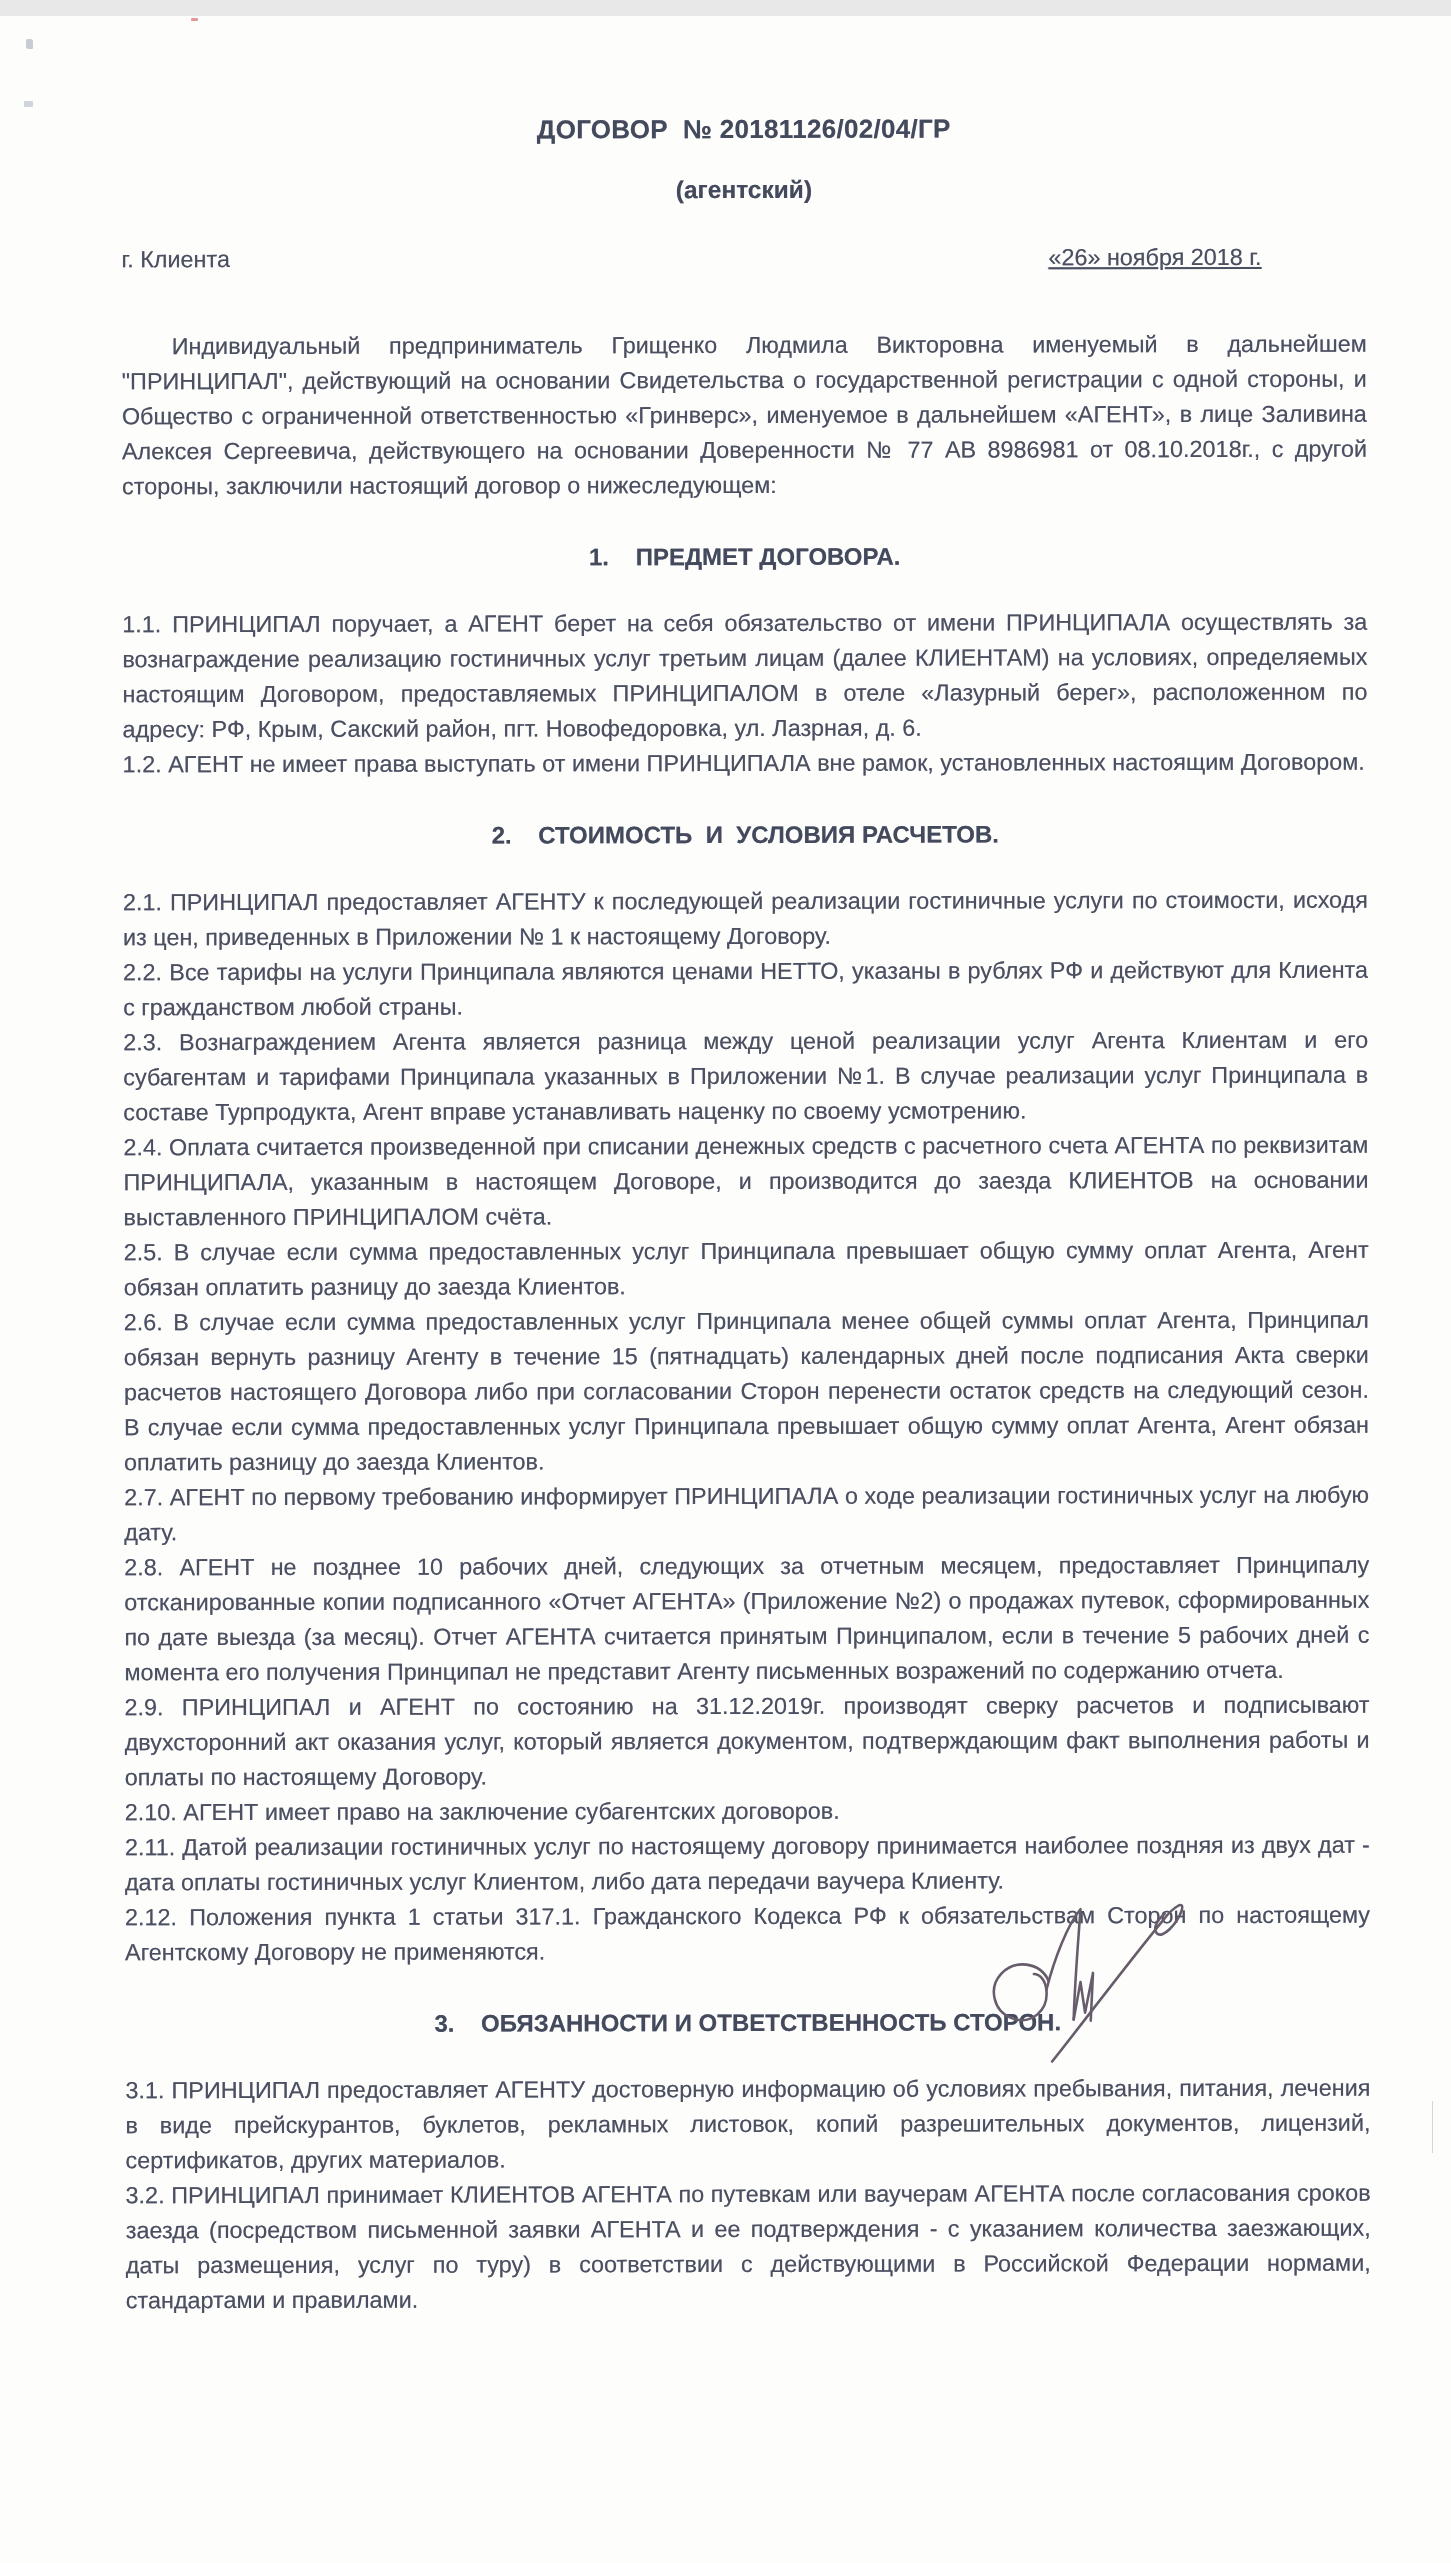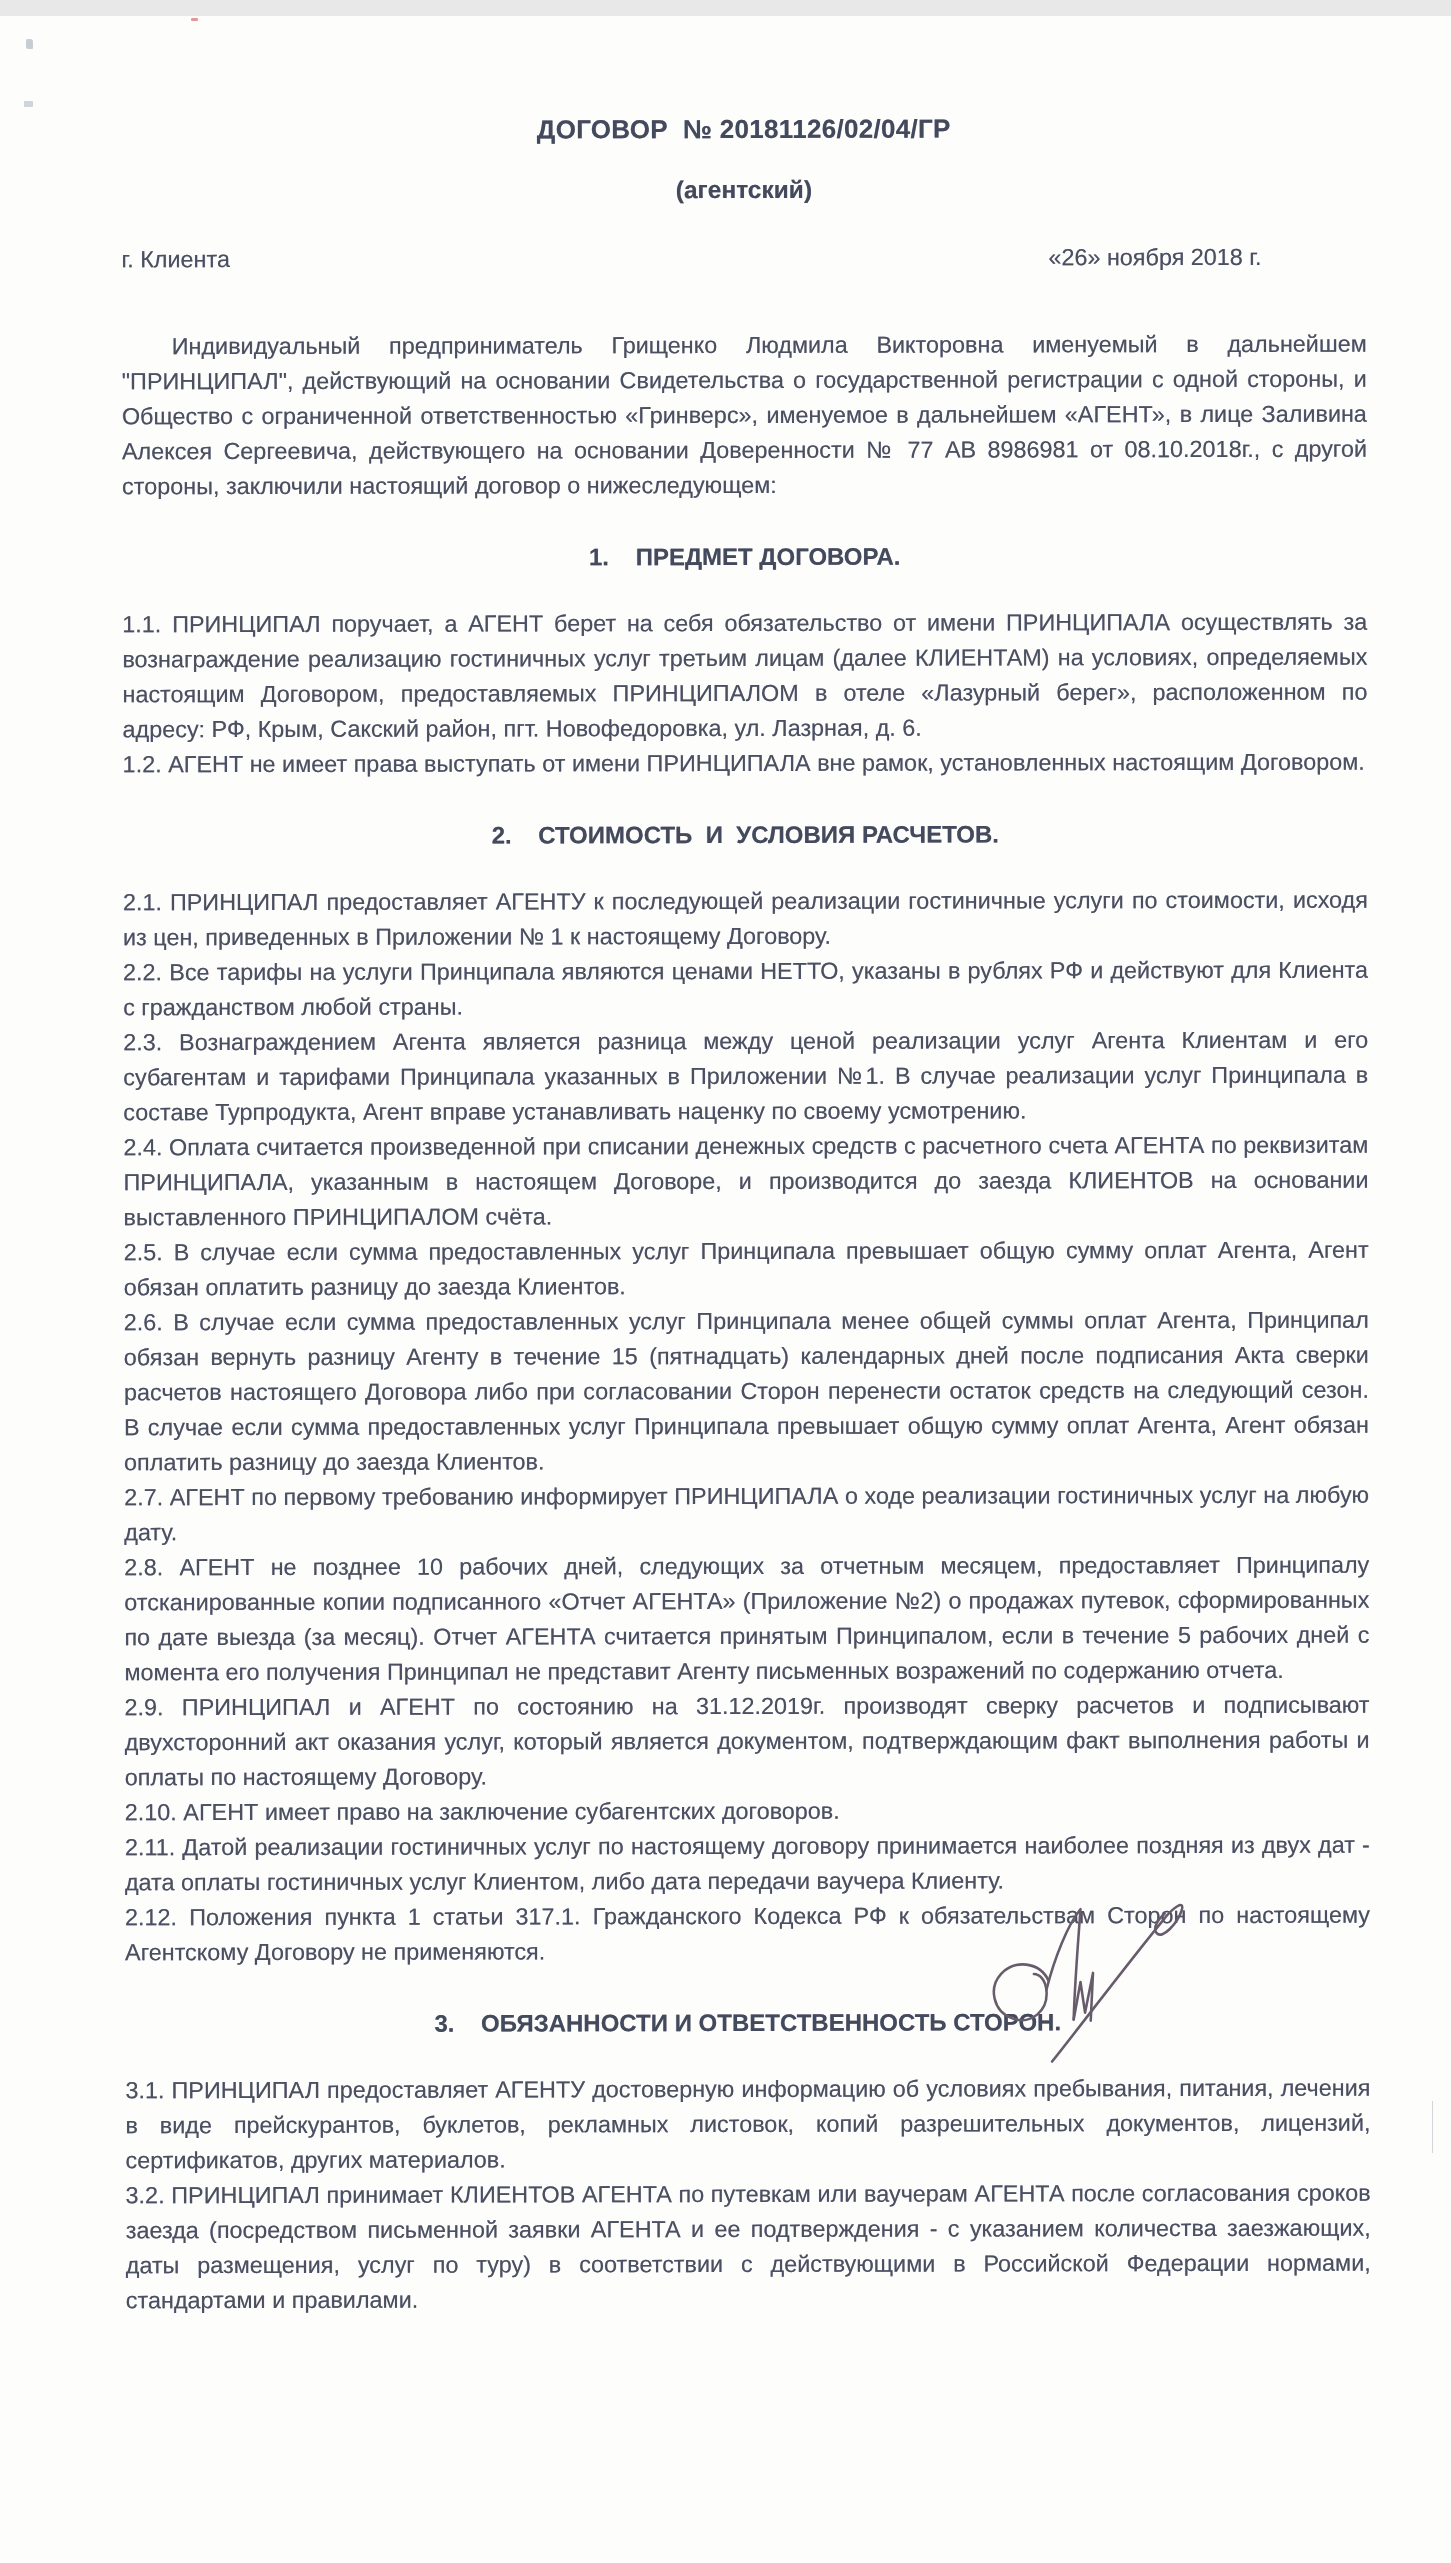--- a/index.html
+++ b/index.html
@@ -37,21 +37,21 @@
     text-align:center;
     font-size:24.5px;
     font-weight:bold;
     color:#434a5c;
   }
   .place-row{
     display:flex;
     justify-content:space-between;
     margin-top:34px;
   }
-  .place-row .date{margin-right:105px;}
+  .place-row .date{margin-right:105px;text-decoration:underline;}
   .preamble{
     margin:52px 0 0 0;
     text-align:justify;
     text-indent:50px;
   }
   .section-heading{
     text-align:center;
     font-weight:bold;
     font-size:24px;
     color:#434a5c;

